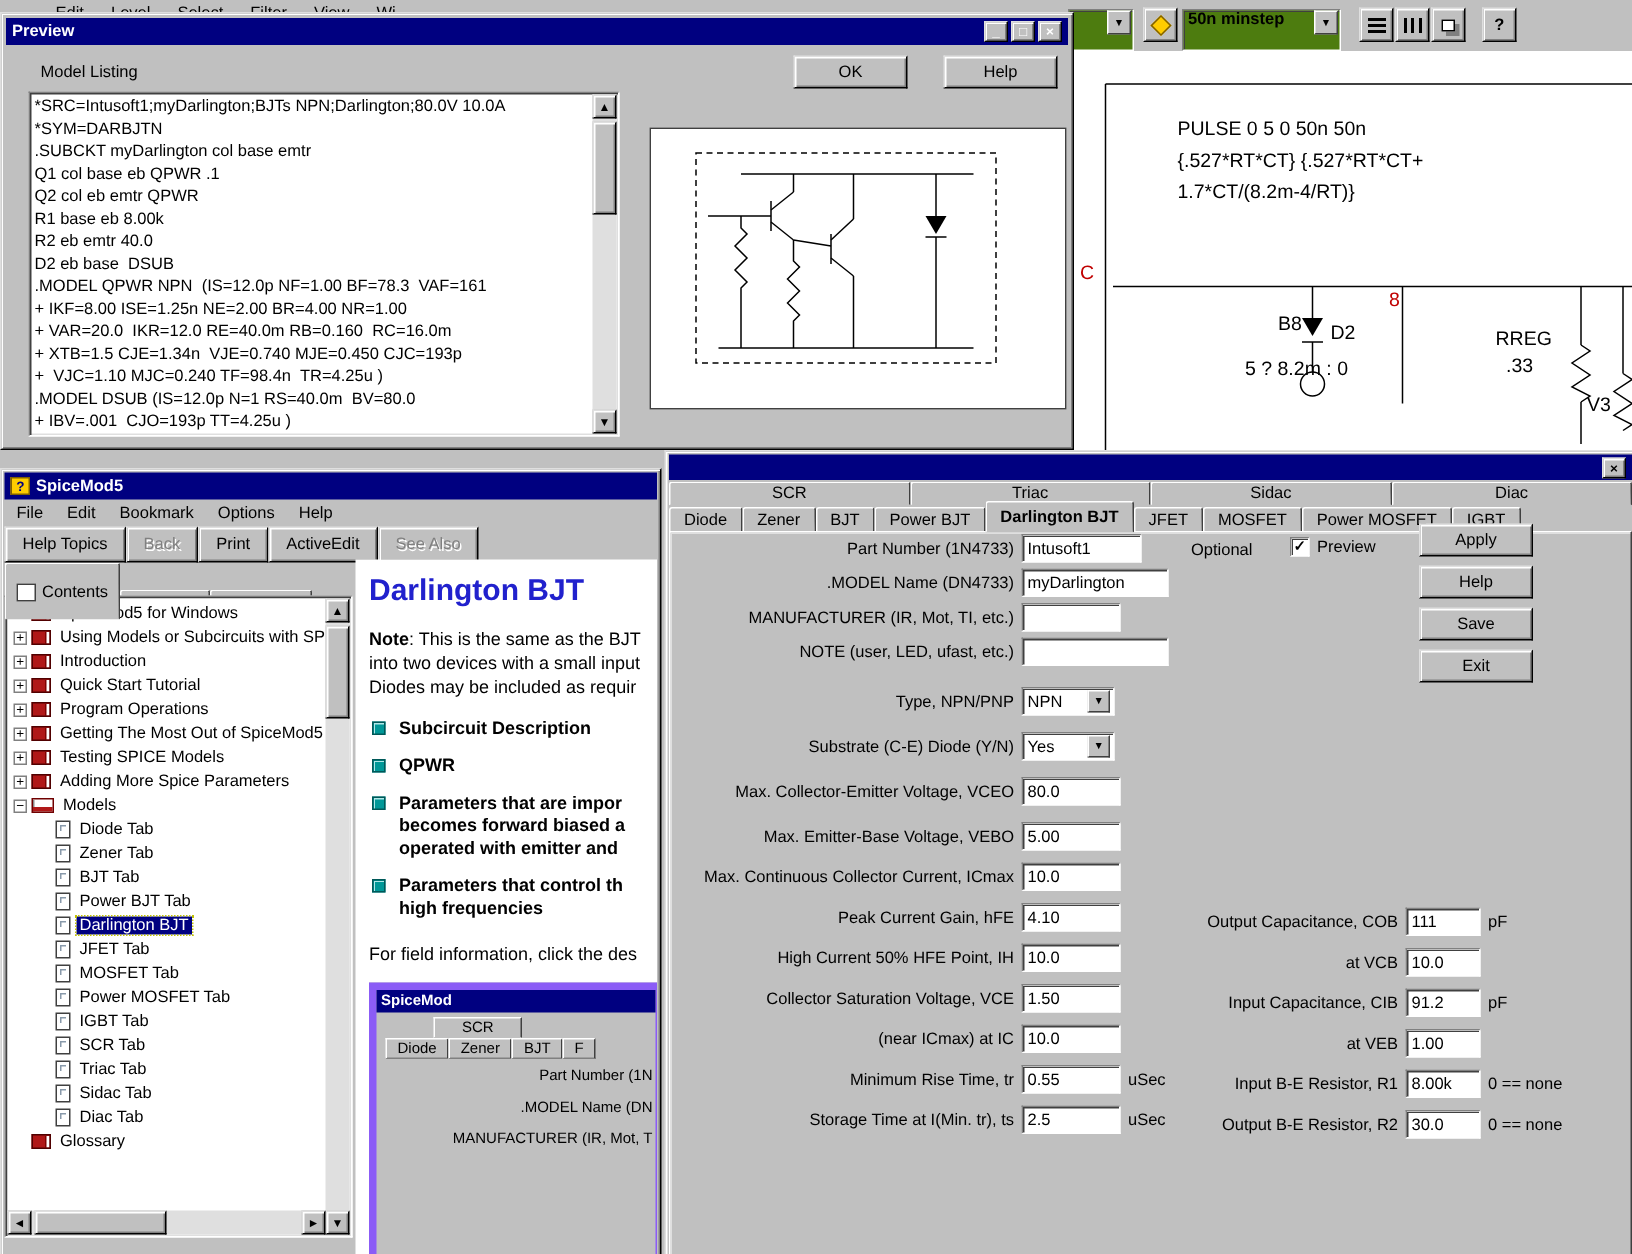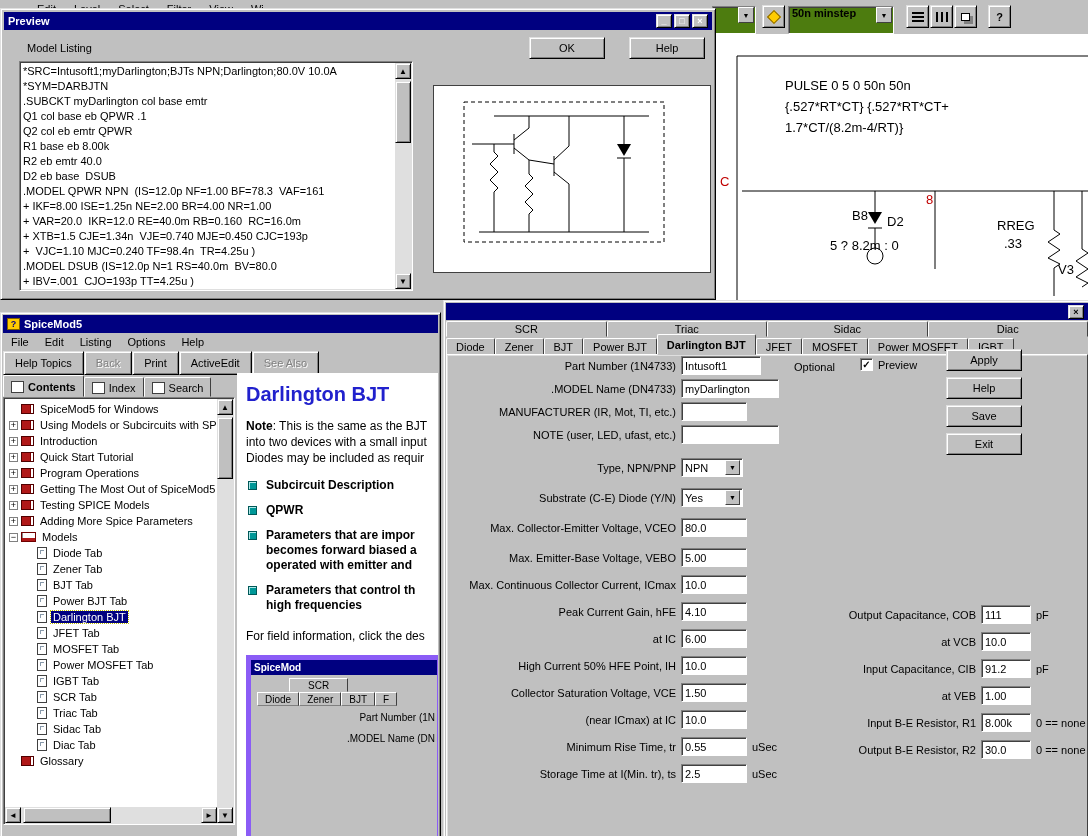--- a/index.html
+++ b/index.html
@@ -65,21 +65,21 @@
   .hw-icon{width:13px;height:12px;background:#ffcc00;border:1px solid #806000;color:#000080;
            font-size:9px;font-weight:bold;text-align:center;line-height:11px;margin-right:4px}
   .hw-menu{position:absolute;left:2px;top:20px;right:2px;height:17px;display:flex;align-items:center}
   .hw-menu-item{padding:0 8px}
   .hw-toolbar{position:absolute;left:2px;top:38px;display:flex}
   .tbtn{height:24px;padding:0 11px}
   .tbtn.disabled{color:#808080;text-shadow:1px 1px 0 #fff}
   .helptabs{position:absolute;left:2px;top:62px;width:234px;display:flex;align-items:flex-end}
   .htab{height:20px;padding:2px 7px 0;background:#c0c0c0;border:1px solid;border-color:#fff #404040 #c0c0c0 #fff;
         border-top-left-radius:2px;border-top-right-radius:2px;display:flex;align-items:center}
-  .htab.active{height:22px;font-weight:bold;z-index:2;border-bottom-color:#c0c0c0}
+  .htab.active{height:38px;font-weight:normal;z-index:2;border-bottom-color:#c0c0c0}
   .ticon-tab{width:13px;height:12px;margin-right:4px;border:1px solid #404040;background:#fff}
   .tree-panel{position:absolute;left:2px;top:84px;width:232px;height:428px}
   .tree-content{position:absolute;left:1px;top:1px;width:212px;bottom:17px;overflow:hidden;background:#fff;padding-top:2px}
   .tree-row{display:flex;align-items:center;height:16px;white-space:nowrap;padding-left:4px}
   .tree-row.indent{padding-left:20px}
   .expander{width:9px;height:9px;margin-right:3px;border:1px solid #808080;background:#fff;
             font-size:9px;line-height:7px;text-align:center;visibility:hidden;flex:none}
   .tree-row.e-plus .expander,.tree-row.e-minus .expander{visibility:visible}
   .tree-row.e-plus .expander::after{content:"+"}
   .tree-row.e-minus .expander::after{content:"\2212"}
@@ -139,21 +139,21 @@
         border-color:#808080 #fff #fff #808080;box-shadow:inset 1px 1px 0 #404040;
         display:flex;align-items:center}
   .fval{padding:0 3px;white-space:nowrap;overflow:hidden}
   .fbox .combo-btn{display:none;position:absolute;right:1px;top:1px;width:15px;height:15px}
   .frow.k-select .combo-btn{display:flex}
   .frow.k-select .fbox{width:62px}
   .frow.s-m .fbox{width:80px}
   .frow.s-l .fbox{width:98px}
   .funit{margin-left:5px;white-space:nowrap}
   .fright{position:absolute;left:247px;top:304px;width:396px}
-  .fright .flabel{width:290px}
+  .fright .flabel{width:246px}
   .fright .fbox{width:50px}
   .dlg-buttons{position:absolute;left:502px;top:48px;width:76px}
   .dbtn{width:76px;height:22px;margin-bottom:6px}
   .optional{position:absolute;left:350px;top:60px}
   .cbrow{position:absolute;left:416px;top:57px;display:flex;align-items:center}
   .cbox{width:13px;height:13px;background:#fff;border:1px solid;border-color:#808080 #fff #fff #808080;
         box-shadow:inset 1px 1px 0 #404040;font-size:10px;font-weight:bold;line-height:11px;text-align:center;margin-right:5px}
 </style>
 </head>
 <body>
@@ -233,21 +233,21 @@
   </div>
 
   <div class="abs raised help-win">
     <div class="titlebar hw-title">
       <span class="hw-icon">?</span>
       <span>SpiceMod5</span>
     </div>
     <div class="hw-menu">
       <span class="hw-menu-item">File</span>
         <span class="hw-menu-item">Edit</span>
-        <span class="hw-menu-item">Listing</span>
+        <span class="hw-menu-item">Bookmark</span>
         <span class="hw-menu-item">Options</span>
         <span class="hw-menu-item">Help</span>
     </div>
     <div class="hw-toolbar">
       <span class="btn tbtn">Help Topics</span>
         <span class="btn tbtn disabled">Back</span>
         <span class="btn tbtn">Print</span>
         <span class="btn tbtn">ActiveEdit</span>
         <span class="btn tbtn disabled">See Also</span>
     </div>
@@ -430,20 +430,21 @@
         </div>
         <div class="mini-tabs">
           <span class="mini-tab">Diode</span>
             <span class="mini-tab">Zener</span>
             <span class="mini-tab">BJT</span>
             <span class="mini-tab">F</span>
         </div>
         <div class="mini-rows">
           <div class="mini-row">Part Number (1N</div>
             <div class="mini-row">.MODEL Name (DN</div>
+            <div class="mini-row">MANUFACTURER (IR, Mot, T</div>
         </div>
       </div>
     </div>
   </div>
 
   <div class="abs raised preview-win">
     <div class="titlebar pw-title">
       <span>Preview</span>
       <span class="tbbtns">
         <span class="btn capbtn">_</span>
@@ -606,28 +607,20 @@
         </div>
         <div class="frow">
           <span class="flabel">Peak Current Gain, hFE</span>
           <span class="fbox">
             <span class="fval">4.10</span>
 
           </span>
           <span class="funit"></span>
         </div>
         <div class="frow">
-          <span class="flabel">at IC</span>
-          <span class="fbox">
-            <span class="fval">6.00</span>
-
-          </span>
-          <span class="funit"></span>
-        </div>
-        <div class="frow">
           <span class="flabel">High Current 50% HFE Point, IH</span>
           <span class="fbox">
             <span class="fval">10.0</span>
 
           </span>
           <span class="funit"></span>
         </div>
         <div class="frow">
           <span class="flabel">Collector Saturation Voltage, VCE</span>
           <span class="fbox">

